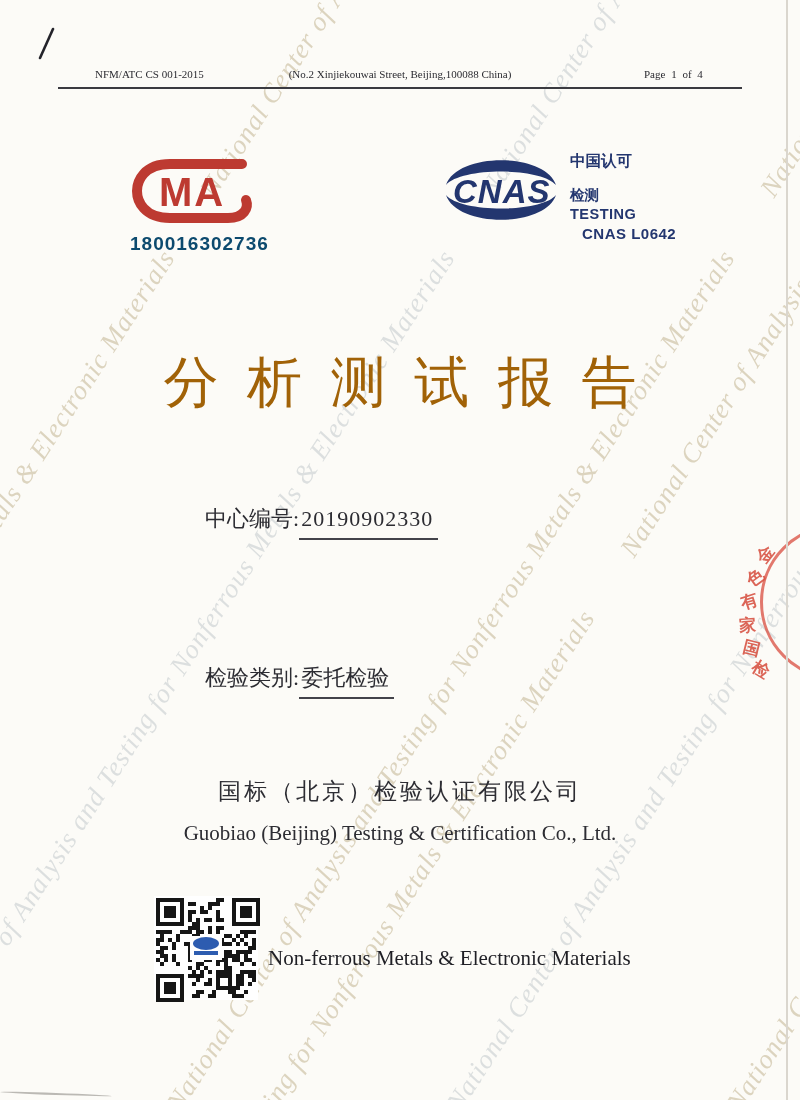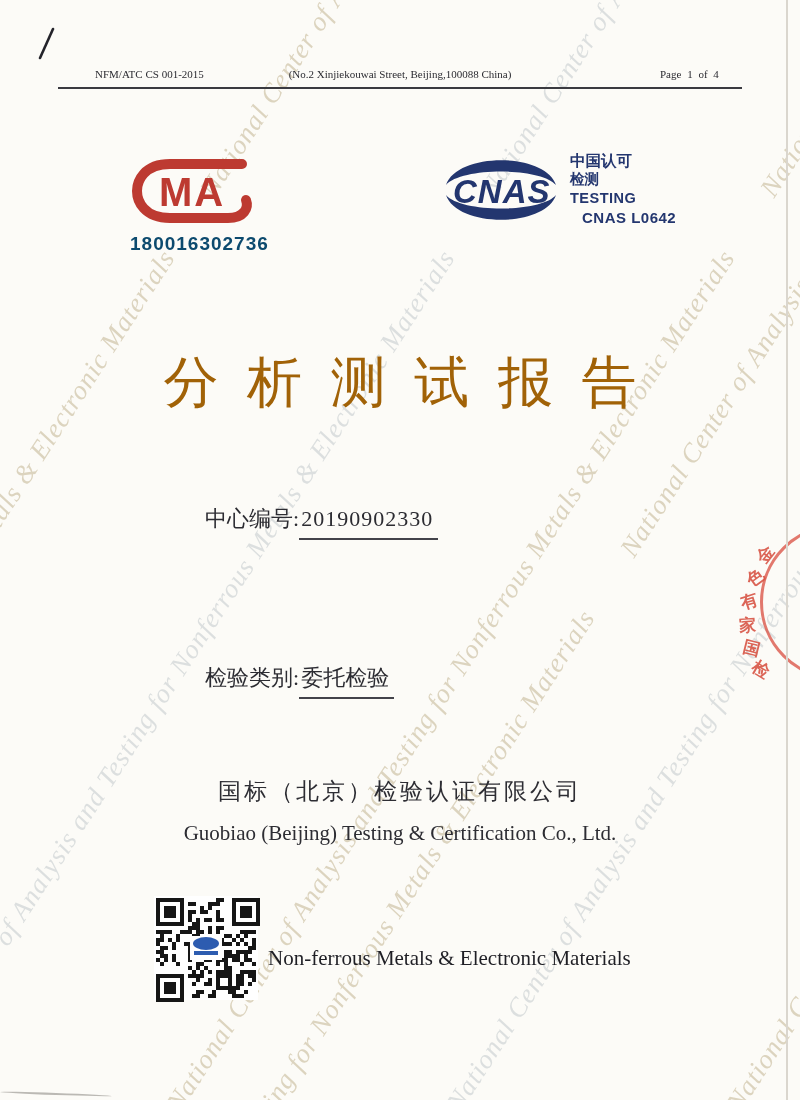--- a/index.html
+++ b/index.html
@@ -8,34 +8,34 @@
   
   .wm{position:absolute;white-space:nowrap;width:1900px;transform:rotate(-57deg);transform-origin:0 0;
       font-style:italic;font-size:27px;letter-spacing:1px;pointer-events:none;}
   .wm span{margin-right:70px;}
   .wm.tan{color:rgba(182,166,124,0.46);}
   .wm.gray{color:rgba(173,183,187,0.40);}
   
   .hdr{position:absolute;top:68px;font-size:11px;color:#2b2b31;}
   .hdr-left{left:95px;}
   .hdr-center{left:50%;transform:translateX(-50%);}
-  .hdr-right{left:644px;word-spacing:3px;margin-left:16px;}
+  .hdr-right{left:644px;word-spacing:3px;}
   .hdr-rule{position:absolute;left:58px;top:87px;width:684px;height:2px;background:#3a3a40;}
   
   .pen{position:absolute;left:34px;top:24px;}
   
   .cma{position:absolute;left:130px;top:155px;width:140px;text-align:left;}
   .cma-num{margin-top:2px;font-size:19px;font-weight:bold;letter-spacing:1px;color:#0c4a6e;
            font-family:"Liberation Sans",sans-serif;}
   
   .cnas-logo{position:absolute;left:441px;top:144px;}
   .cnas-text{position:absolute;left:570px;top:151px;color:#23366f;font-family:"Liberation Sans",sans-serif;
              font-weight:bold;line-height:19px;}
   .cnas-text .l1{font-size:15.5px;}
-  .cnas-text .l2{font-size:14.5px;}
+  .cnas-text .l2{font-size:14.5px;margin-top:16px;}
   .cnas-text .l3{font-size:14.5px;letter-spacing:.5px;}
   .cnas-text .l4{font-size:15px;letter-spacing:.5px;margin-left:12px;}
   
   .title{position:absolute;top:346px;width:100%;text-align:center;font-size:55px;color:#a16207;
          letter-spacing:.52em;text-indent:.52em;}
   
   .field{position:absolute;left:205px;font-size:22px;color:#2c2c32;}
   .f1{top:504px;}
   .f2{top:583px;}
   .f3{top:663px;}

